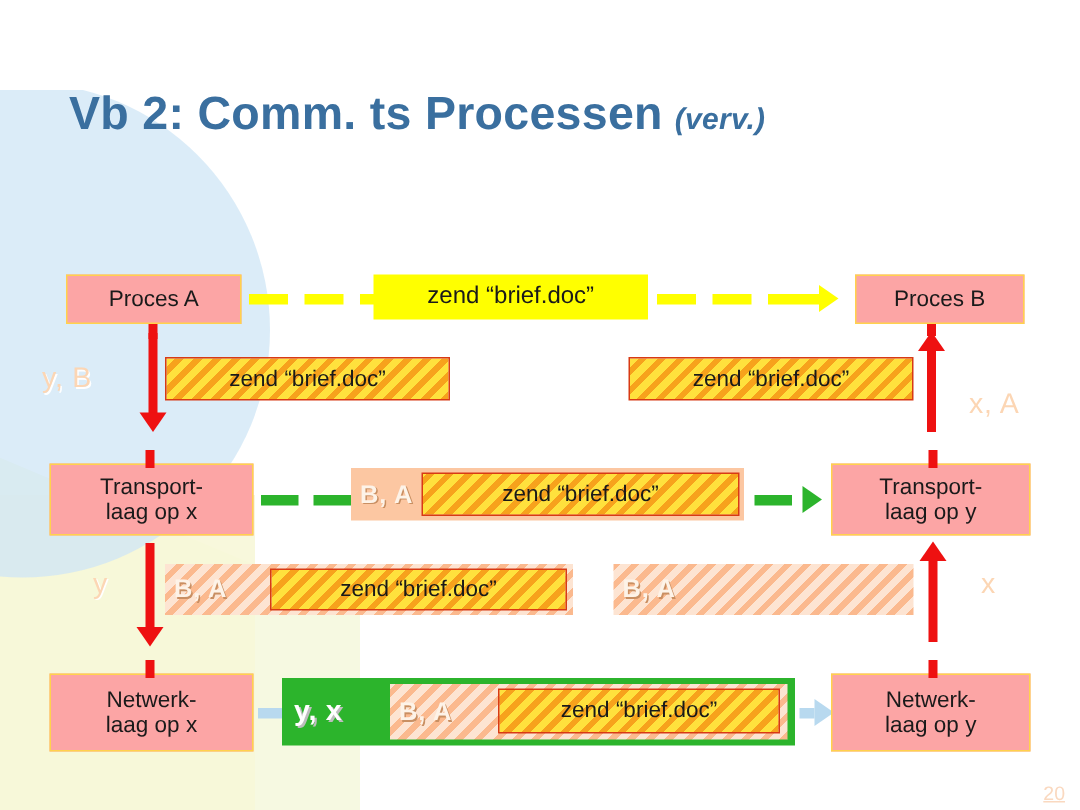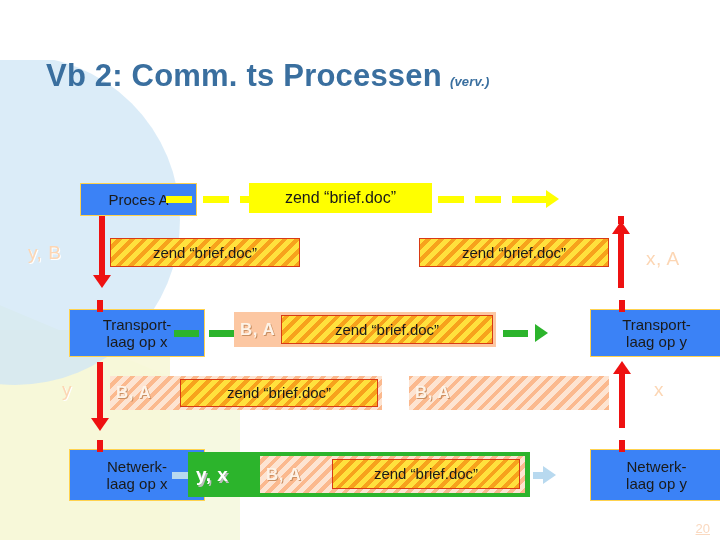--- a/index.html
+++ b/index.html
@@ -47,44 +47,43 @@
   .title{
     position:absolute;
     left:46px;top:58px;
     color:#3a6f9f;
     font-size:31px;
     font-weight:bold;
     letter-spacing:.2px;
     white-space:nowrap;
   }
   .title .sub{
-    font-size:13px;
+    font-size:20px;
     font-style:italic;
     font-weight:bold;
     margin-left:8px;
   }
 
   
   .box{
     position:absolute;
     box-sizing:border-box;
     display:flex;
     align-items:center;
     justify-content:center;
     font-size:15px;
     color:#1a1a1a;
     white-space:pre-line;
     line-height:1.15;
   }
 
   .node{
-    background:#3b82f6;
+    background:#fca5a5;
     border:1.5px solid #ffd24d;
     text-align:center;
-    margin-left:36px;
   }
 
   
   .msg-plain{
     background:#ffff00;
     border:none;
   }
 
   
   .hatch-y{
@@ -211,34 +210,35 @@
   <div class="dash dash-y" style="left:203px;top:196px;width:26px;"></div>
   <div class="dash dash-y" style="left:240px;top:196px;width:13px;"></div>
 
   <div class="box msg-plain" style="left:249px;top:183px;width:183px;height:30px;font-size:16px;">zend “brief.doc”</div>
 
   <div class="dash dash-y" style="left:438px;top:196px;width:26px;"></div>
   <div class="dash dash-y" style="left:475px;top:196px;width:26px;"></div>
   <div class="dash dash-y" style="left:512px;top:196px;width:34px;"></div>
   <div class="tri-right tri-y" style="left:546px;top:190px;"></div>
 
+  <div class="box node" style="left:570px;top:183px;width:113px;height:33px;">Proces B</div>
 
   <div class="ghost" style="left:28px;top:242px;">y, B</div>
 
   <div class="vline" style="left:99px;top:222px;height:55px;"></div>
   <div class="tri-down" style="left:93px;top:275px;"></div>
 
   <div class="box hatch-y" style="left:110px;top:238px;width:190px;height:29px;font-size:15px;">zend “brief.doc”</div>
 
   <div class="box hatch-y" style="left:419px;top:238px;width:190px;height:29px;font-size:15px;">zend “brief.doc”</div>
 
   <div class="vline" style="left:618px;top:230px;height:58px;"></div>
   <div class="tri-up" style="left:612px;top:221px;"></div>
 
-  <div class="ghost" style="left:646px;top:248px;text-align:right;">x, A</div>
+  <div class="ghost" style="left:646px;top:259px;text-align:right;">x, A</div>
 
   <div class="box node" style="left:33px;top:309px;width:136px;height:48px;">Transport-
 laag op x</div>
 
   <div class="dash dash-g" style="left:174px;top:330px;width:25px;"></div>
   <div class="dash dash-g" style="left:209px;top:330px;width:25px;"></div>
 
   <div class="box flat-p" style="left:234px;top:312px;width:262px;height:35px;justify-content:flex-start;padding-left:6px;">
     <span class="hdr">B, A</span>
   </div>

